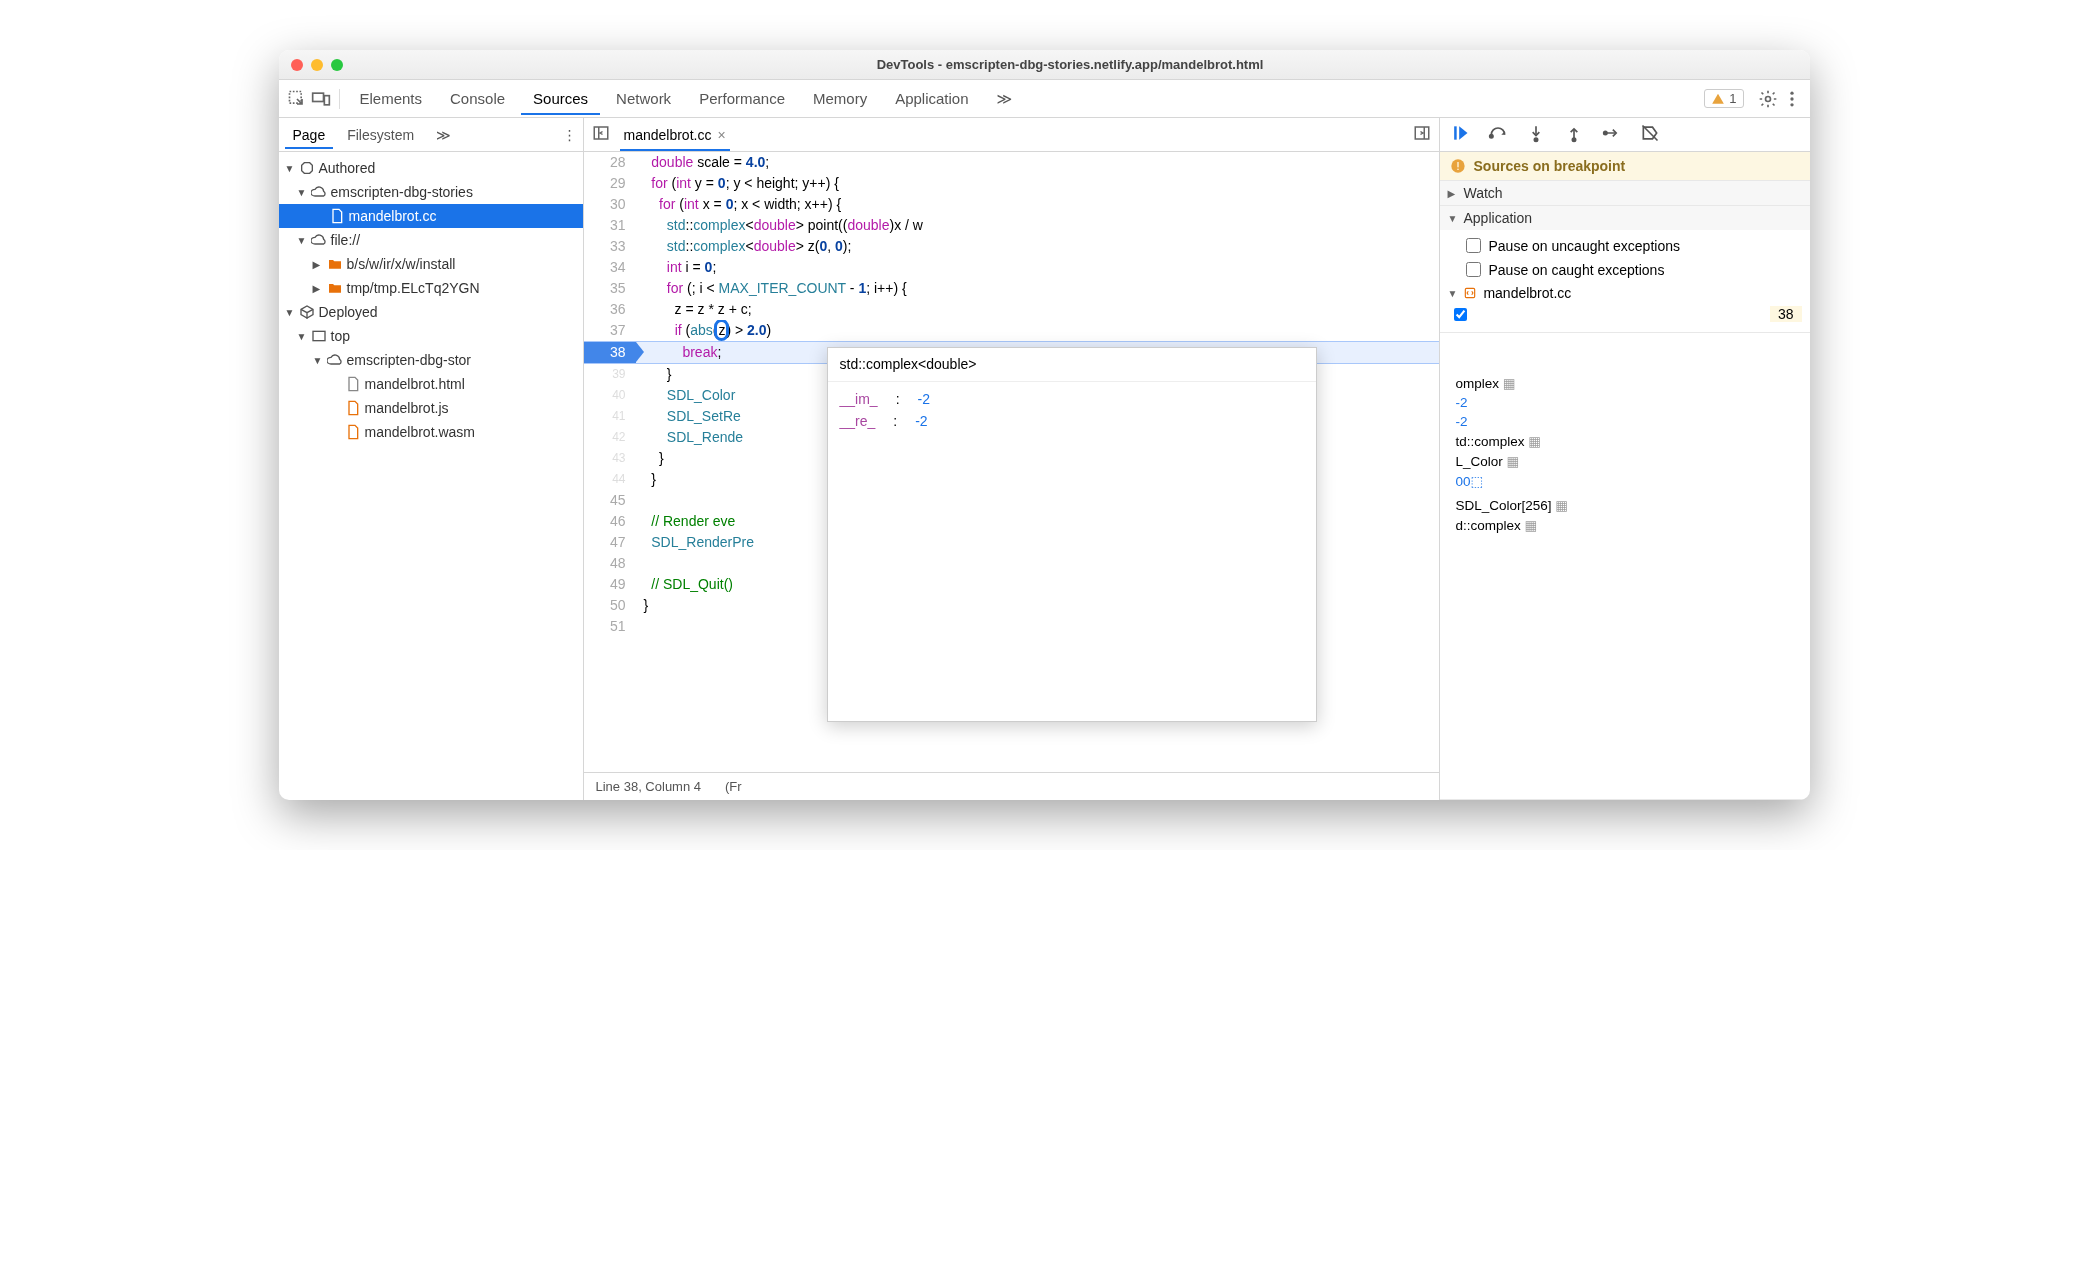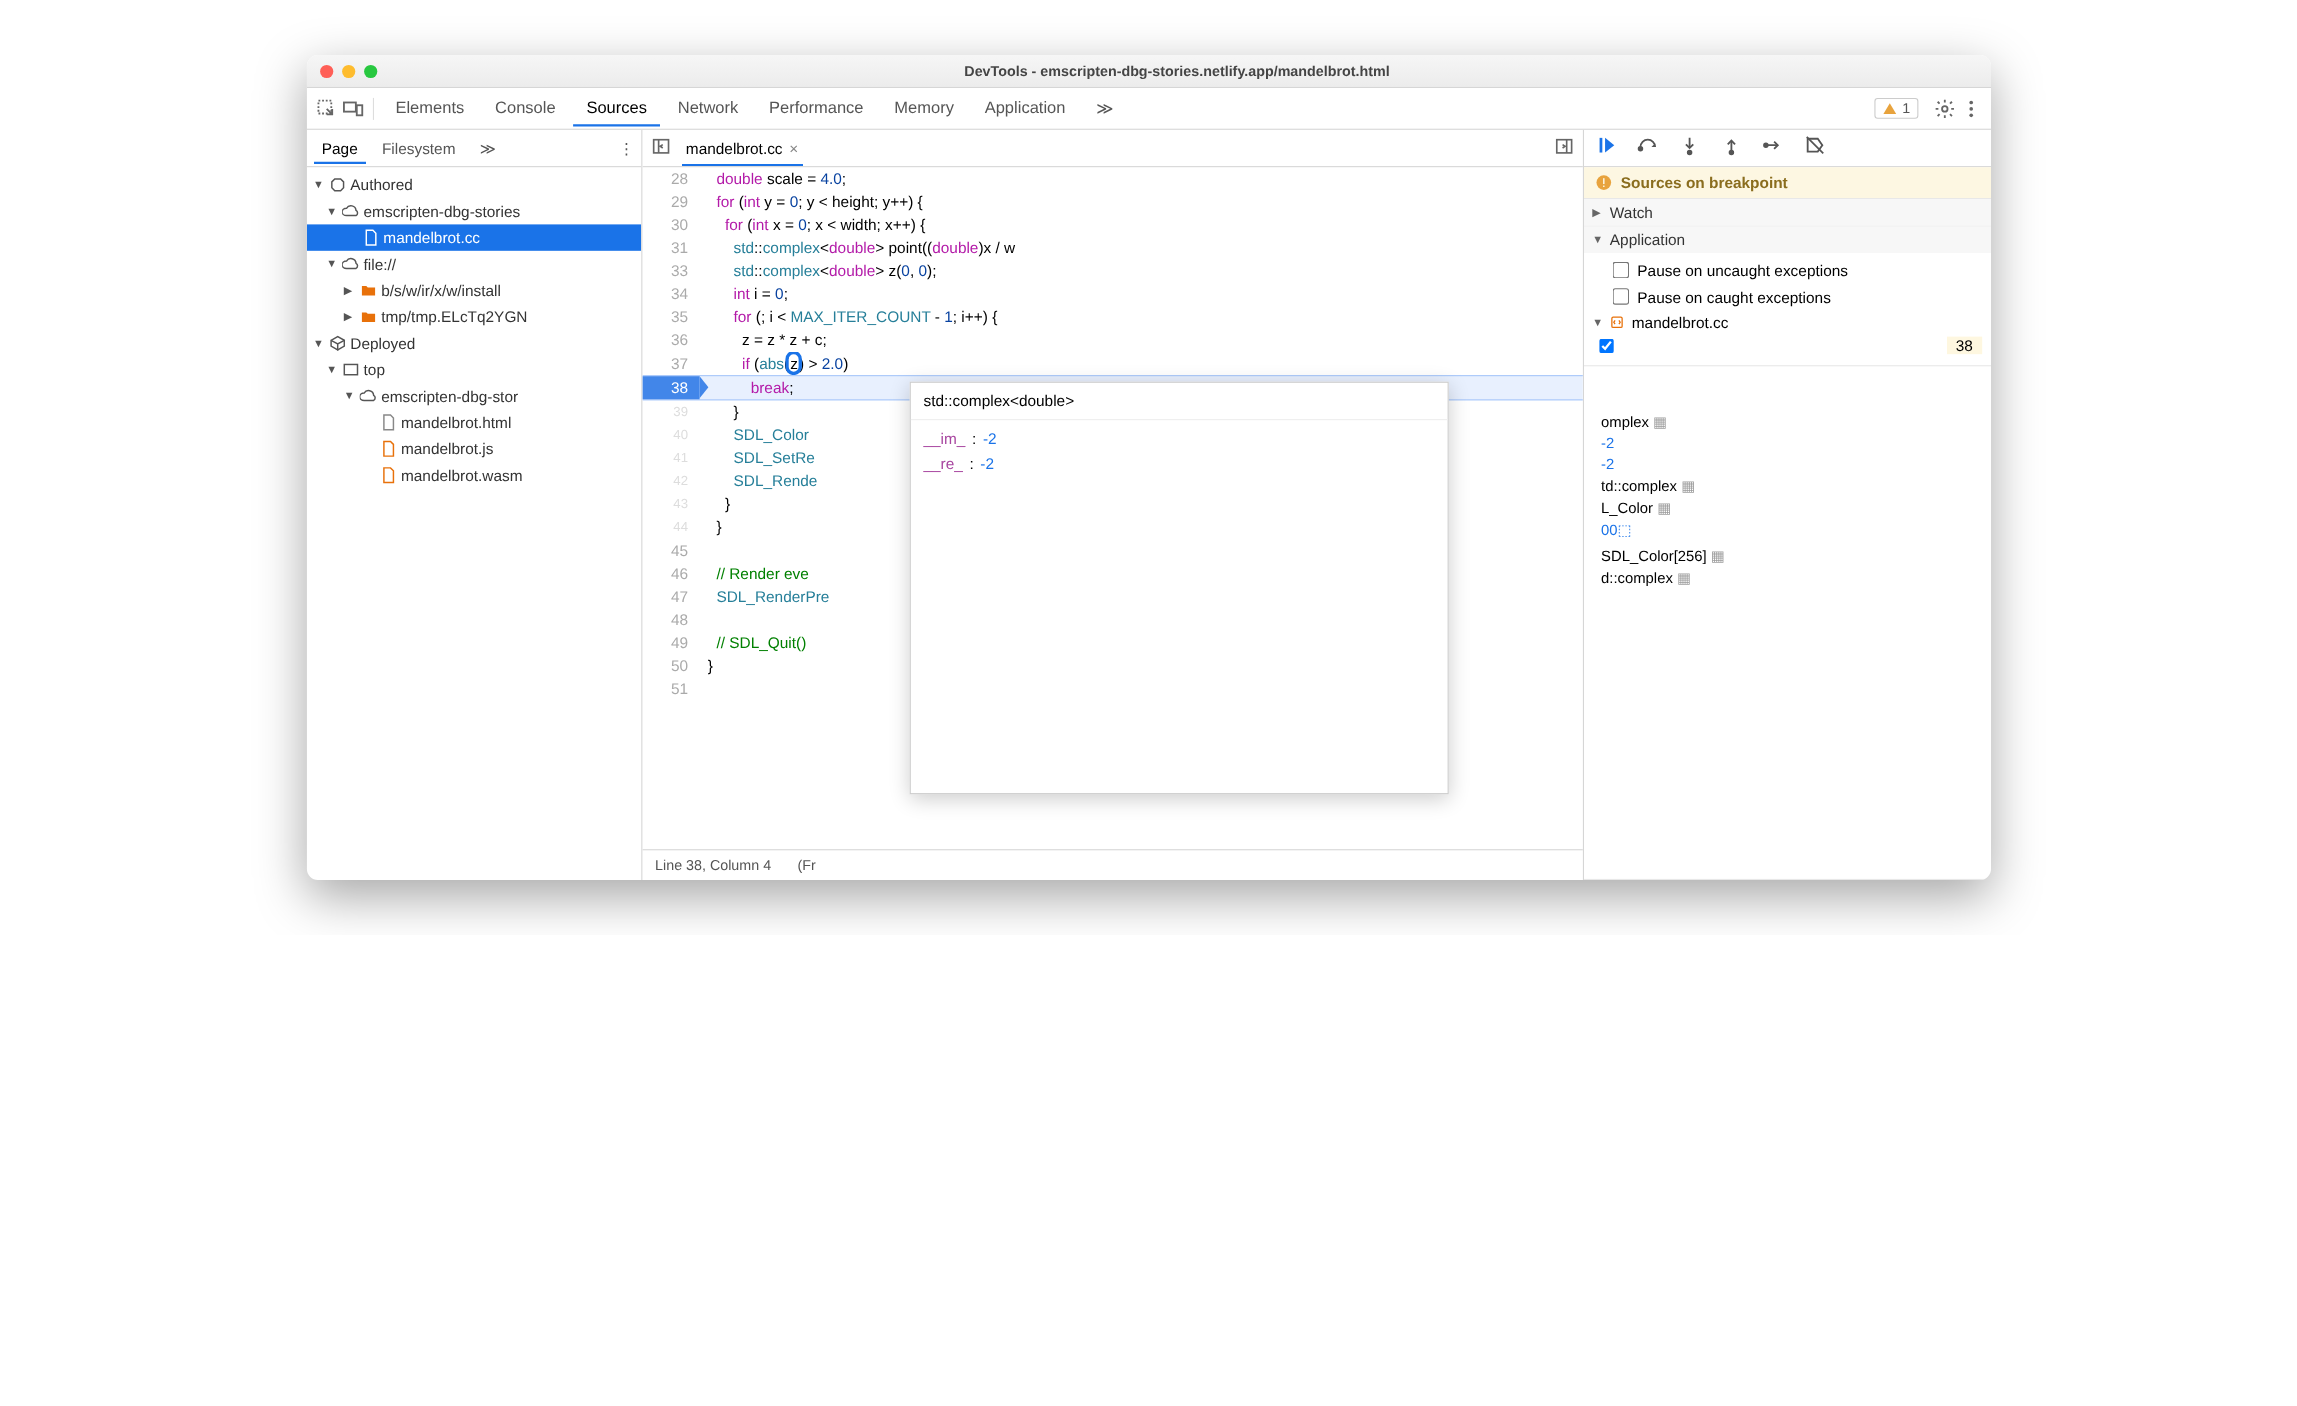--- a/index.html
+++ b/index.html
@@ -49,28 +49,28 @@
 .editor-tabs .etab { display: flex; align-items: center; gap: 6px; height: 100%; padding: 0 4px; box-shadow: inset 0 -2px 0 #1a73e8; }
 .editor-tabs .spacer { flex: 1; }
 .code-area { flex: 1; overflow: hidden; position: relative; font-family: "SF Mono", Menlo, Consolas, monospace; font-size: 14px; line-height: 21px; }
 .code-line { display: flex; min-height: 21px; }
 .gutter { width: 52px; text-align: right; padding-right: 10px; color: #aaa; user-select: none; flex-shrink: 0; }
 .gutter.exec { background: #4286e9; color: #fff; position: relative; }
 .gutter.exec::after { content: ""; position: absolute; right: -8px; top: 0; border: 10.5px solid transparent; border-left: 8px solid #4286e9; border-right: 0; }
 .code-text { white-space: pre; padding-left: 8px; flex: 1; overflow: hidden; }
 .line-exec { background: #e8f0fe; border-top: 1px solid #a8c7fa; border-bottom: 1px solid #a8c7fa; }
 .gutter.mini { color: #ddd; font-size: 12px; }
-.kw { color: #b31aa8; } .ty { color: #267f99; } .num { color: #0842a0; } .cm { color: #008000; }
+.kw { color: #b31aa8; } .ty { color: #267f99; } .num { color: #0842a0; font-weight: bold; } .cm { color: #008000; }
 .hover-highlight { outline: 3px solid #1a73e8; border-radius: 6px; padding: 0 1px; background: #fff; }
 
 
 .popup { position: absolute; left: 243px; top: 195px; width: 490px; height: 375px; background: #fff; border: 1px solid #ccc; box-shadow: 0 4px 18px rgba(0,0,0,0.2); font-family: "SF Mono", Menlo, Consolas, monospace; font-size: 14px; }
 .popup-head { padding: 6px 12px; border-bottom: 1px solid #eee; font-weight: 400; }
 .popup-body { padding: 6px 12px; }
-.popup-body div { line-height: 22px; display: flex; gap: 6px; }
+.popup-body div { line-height: 22px; display: flex; gap: 18px; }
 .popup-body .k { color: #a846a0; }
 .popup-body .v { color: #1a73e8; }
 
 
 .statusbar { height: 28px; border-top: 1px solid #d6d6d6; display: flex; align-items: center; padding: 0 12px; font-size: 13px; color: #555; gap: 24px; }
 
 
 .dbg-toolbar { height: 34px; border-bottom: 1px solid #d6d6d6; display: flex; align-items: center; padding: 0 10px; gap: 18px; }
 .dbg-toolbar svg { width: 20px; height: 20px; color: #555; }
 .dbg-toolbar .resume svg { color: #1a73e8; }

